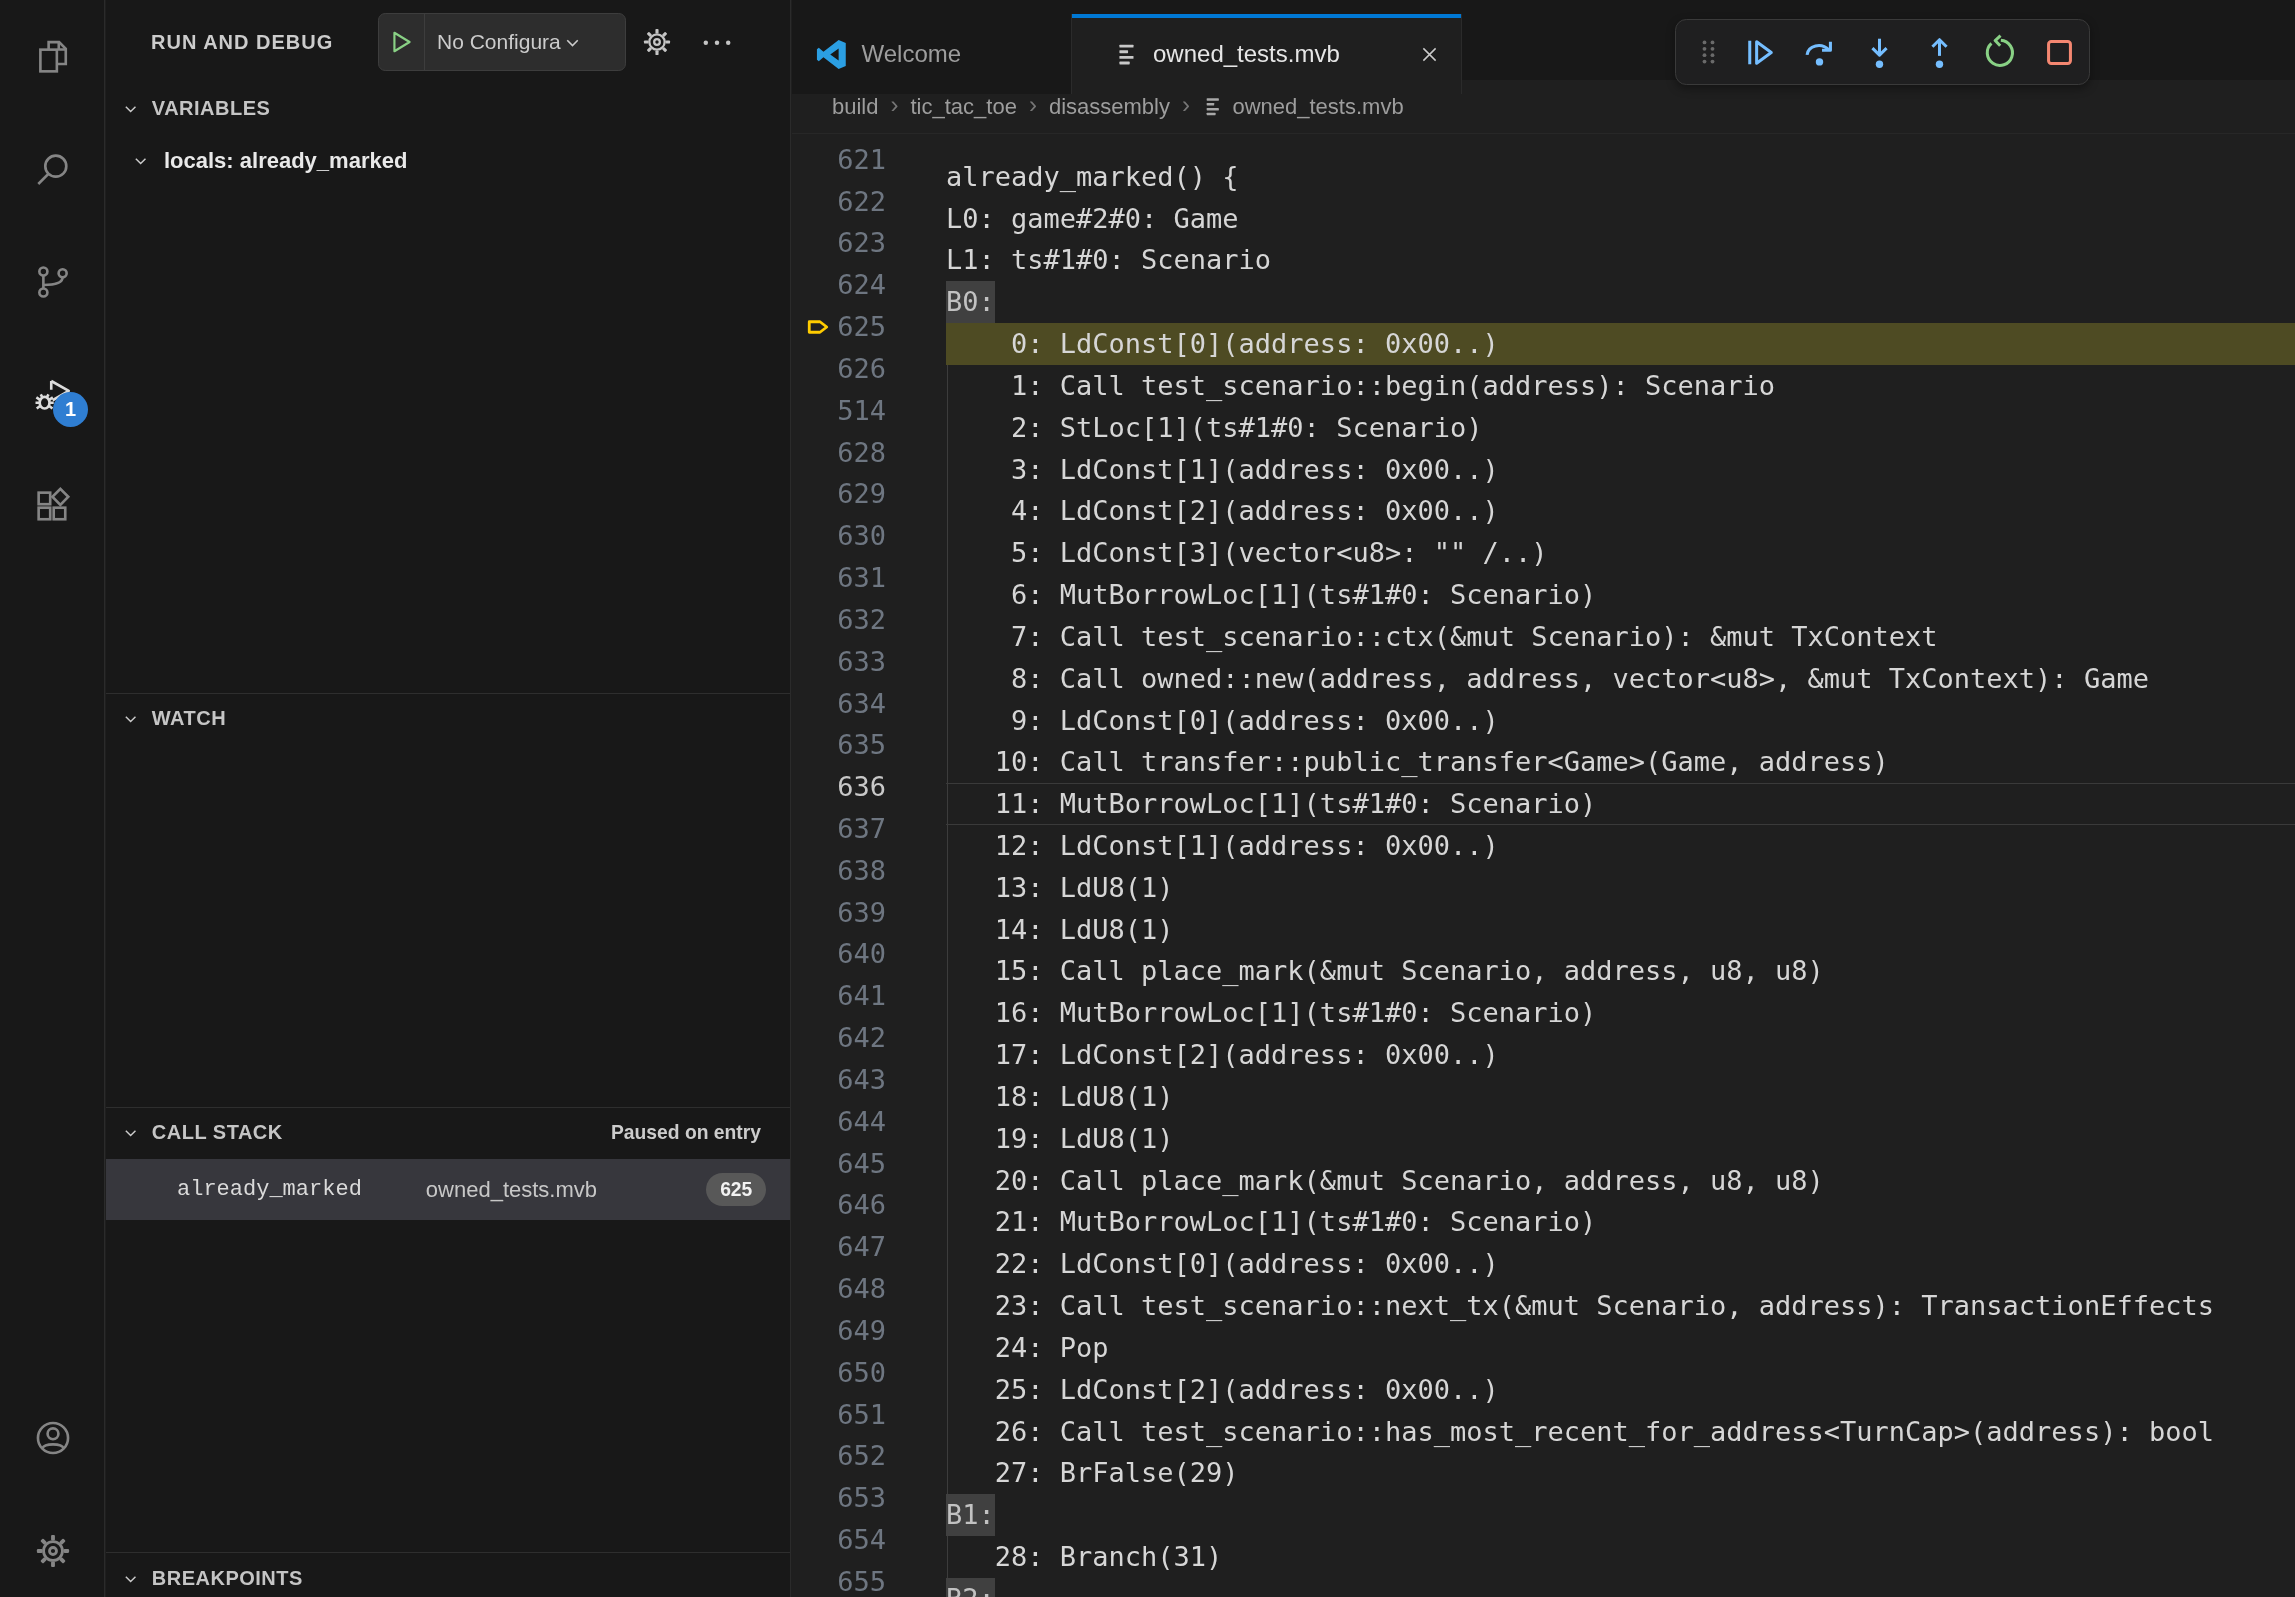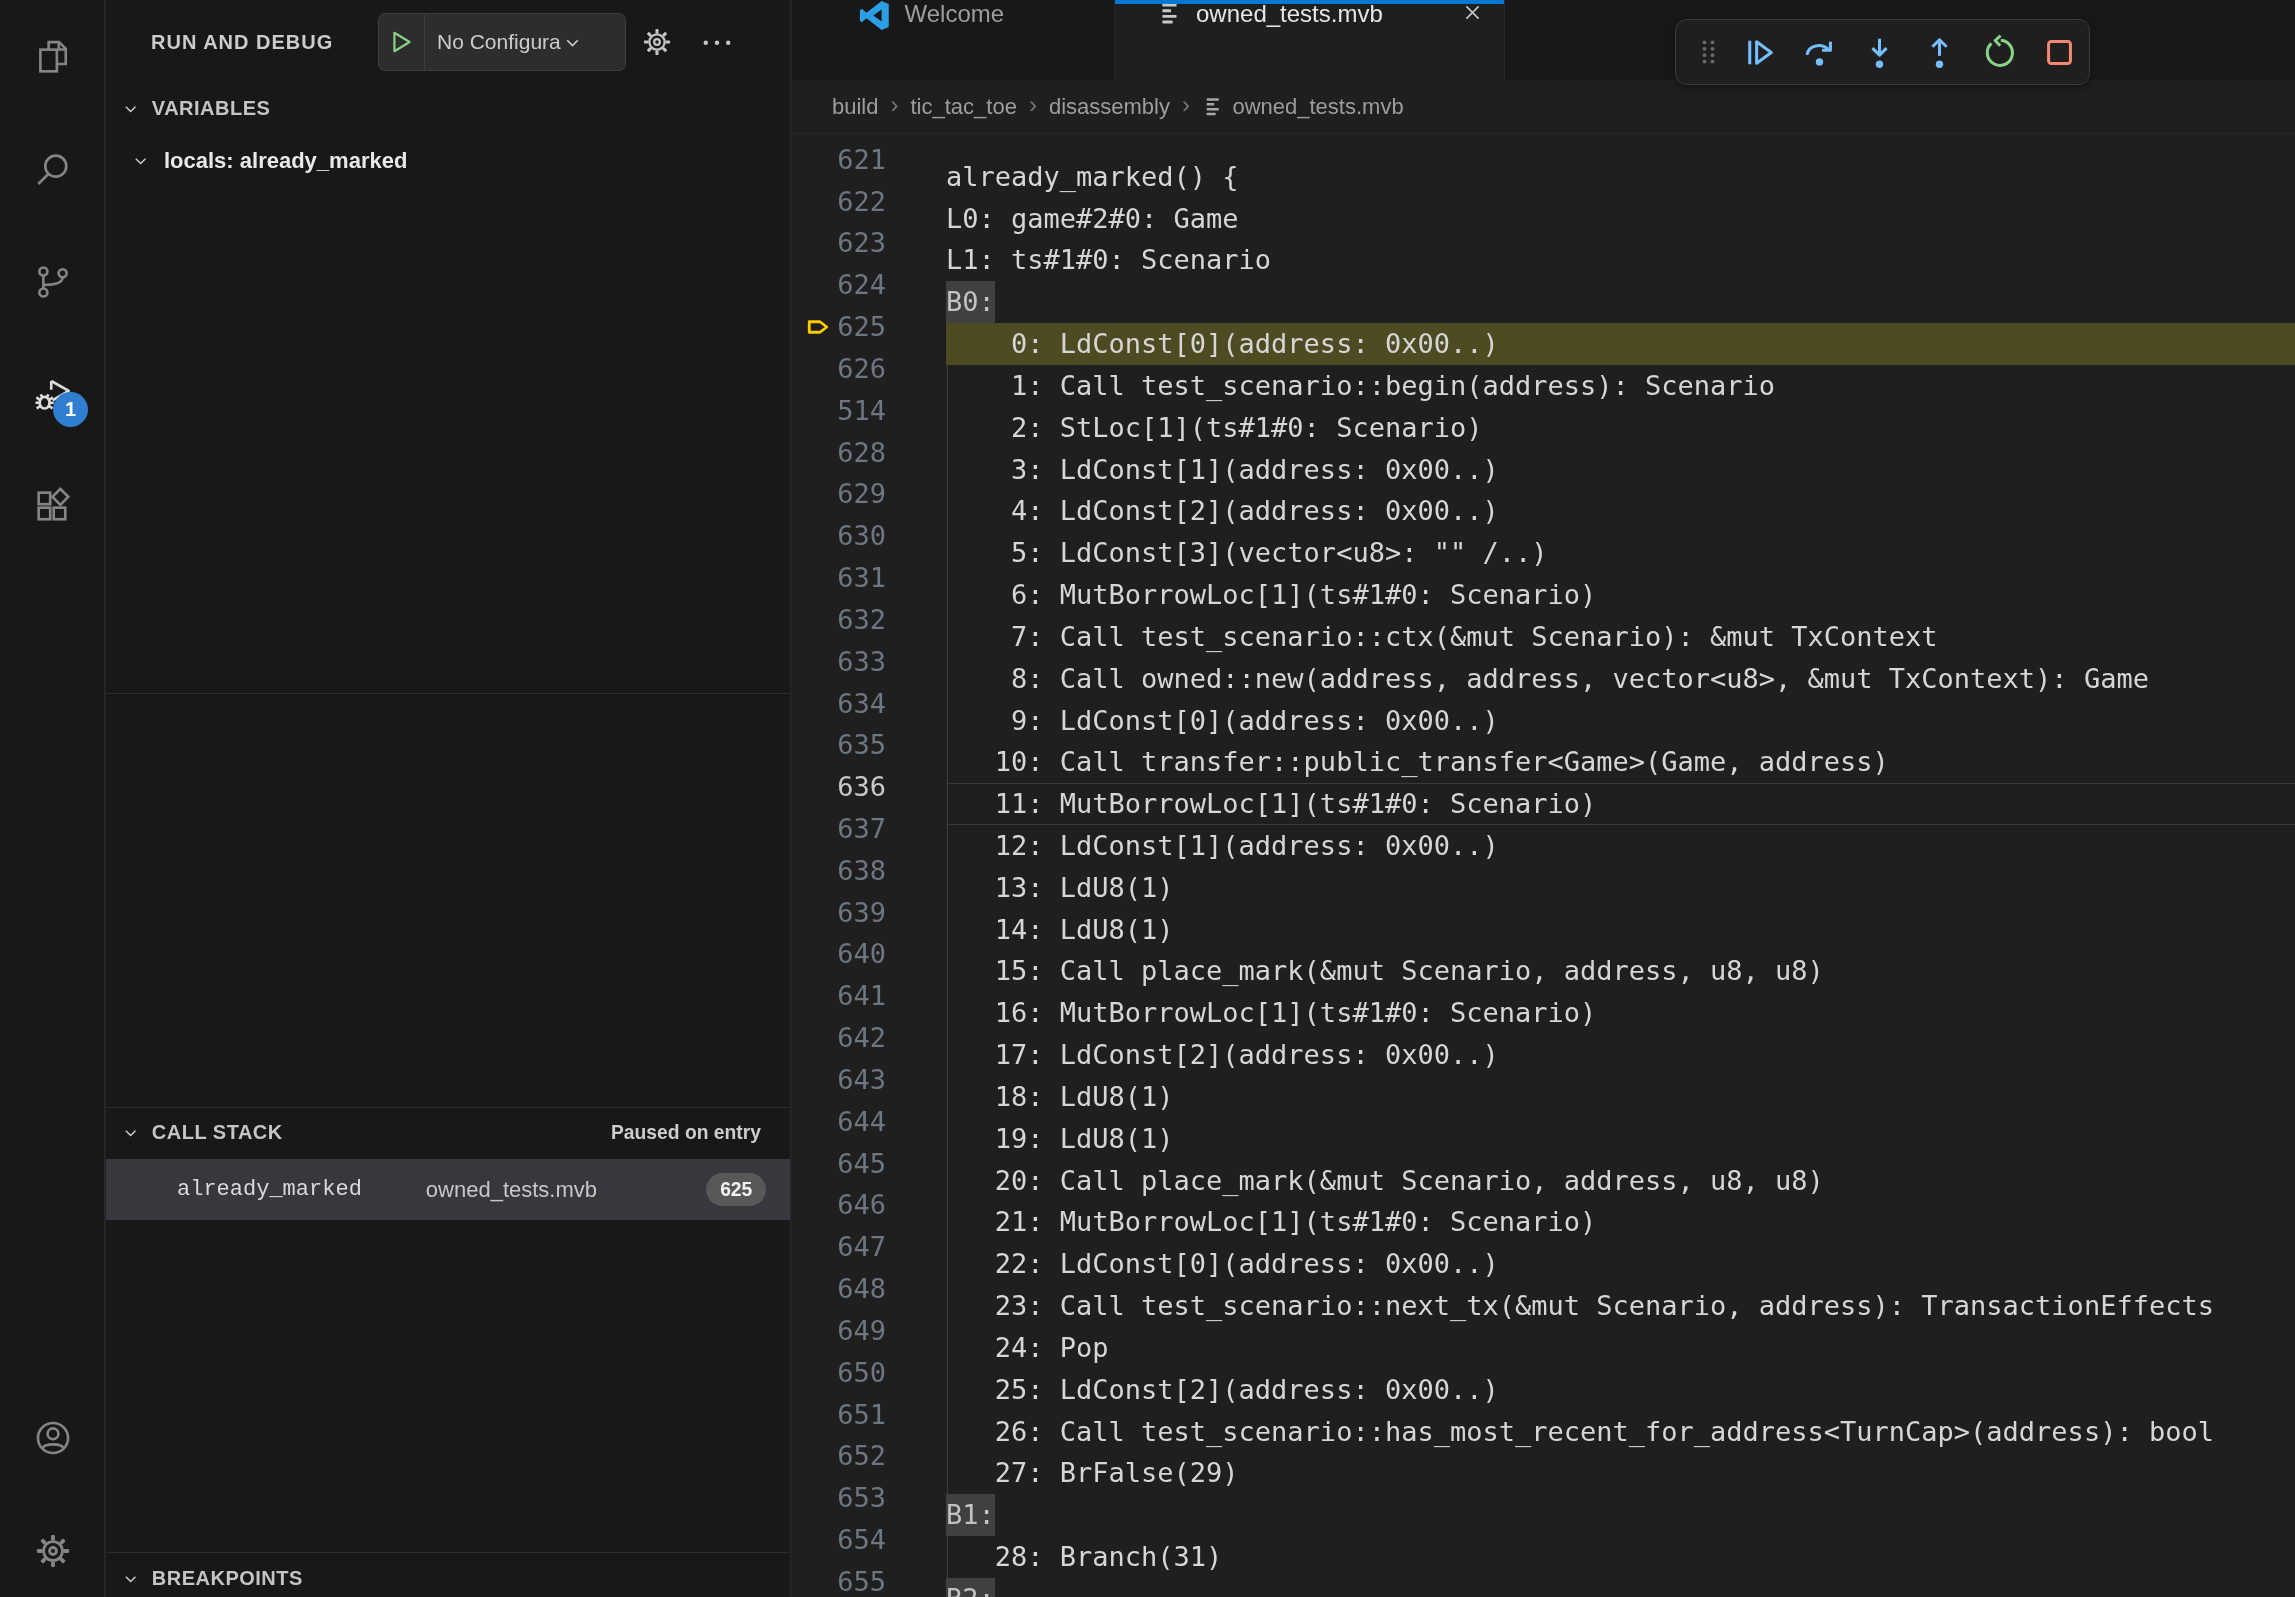--- a/index.html
+++ b/index.html
@@ -34,21 +34,21 @@
   .scope-row{position:absolute;left:0;top:137px;width:100%;height:47px;display:flex;align-items:center;gap:13.7px;padding-left:25px;box-sizing:border-box;cursor:pointer;}
   .scope-label{font-size:22px;font-weight:700;color:#e9e9e9;white-space:nowrap;}
   .frame-row{position:absolute;left:0;top:1159px;width:100%;height:61px;background:#37373d;display:flex;align-items:center;cursor:pointer;}
   .frame-name{margin-left:71px;font-family:Liberation Mono, monospace;font-size:22px;color:#dadada;}
   .frame-file{margin-left:64px;font-size:22px;color:#c7c7c7;}
   .frame-line{margin-left:auto;margin-right:24px;background:#585858;color:#f2f2f2;border-radius:804px;padding:5.6px 13.7px;font-size:19.3px;font-weight:600;}
 
   
   .editor{position:absolute;left:792px;top:0;width:1503px;height:1597px;background:#1f1f1f;}
   .tabbar{position:absolute;left:0;top:0;width:100%;height:80px;background:#181818;}
-  .tab{position:absolute;top:0;height:80px;display:flex;align-items:flex-start;box-sizing:border-box;cursor:pointer;margin-left:43px;}
+  .tab{position:absolute;top:14px;height:80px;display:flex;align-items:center;box-sizing:border-box;cursor:pointer;}
   .tab-welcome{left:0;width:280px;background:#181818;border-right:0.8px solid #2b2b2b;}
   .tab-active{left:280px;width:390px;background:#1f1f1f;border-right:0.8px solid #2b2b2b;}
   .tab-accent{position:absolute;left:0;top:0;width:100%;height:4px;background:#0078d4;}
   .tab-welcome .tab-label{color:#9d9d9d;font-size:24px;margin-left:14.5px;}
   .tab-active .tab-label{color:#e6e6e6;font-size:24px;margin-left:13px;}
   .tab-welcome .tab-icon{margin-left:24px;width:31px;height:31px;}
   .tab-active .tab-icon{margin-left:42px;width:26px;height:26px;color:#c8c8c8;}
   .tab-close{margin-left:auto;margin-right:19.3px;width:24px;height:24px;color:#cccccc;display:flex;align-items:center;justify-content:center;}
 
   .breadcrumbs{position:absolute;left:40px;top:80px;height:53px;display:flex;align-items:center;gap:12px;font-size:22px;color:#9d9d9d;white-space:nowrap;}
@@ -221,20 +221,28 @@
     <div class="scope-row">
       <span class="tw">
         <svg width="19.3" height="19.3" viewBox="0 0 24 24" fill="none" stroke="#cccccc" stroke-width="1.8">
             <path d="M6 9.5l6 6 6-6"></path>
           </svg>
       </span>
       <span class="scope-label">locals: already_marked</span>
     </div>
 
     <div class="sb-sep" style="top:693px"></div>
+    <div class="sec-head" style="top:697px">
+      <span class="tw">
+        <svg width="19.3" height="19.3" viewBox="0 0 24 24" fill="none" stroke="currentColor" stroke-width="1.8">
+            <path d="M6 9.5l6 6 6-6"></path>
+          </svg>
+      </span>
+      <span>WATCH</span>
+    </div>
 
     <div class="sb-sep" style="top:1107px"></div>
     <div class="sec-head" style="top:1111px">
       <span class="tw">
         <svg width="19.3" height="19.3" viewBox="0 0 24 24" fill="none" stroke="currentColor" stroke-width="1.8">
             <path d="M6 9.5l6 6 6-6"></path>
           </svg>
       </span>
       <span>CALL STACK</span>
       <span class="cs-status">Paused on entry</span>

